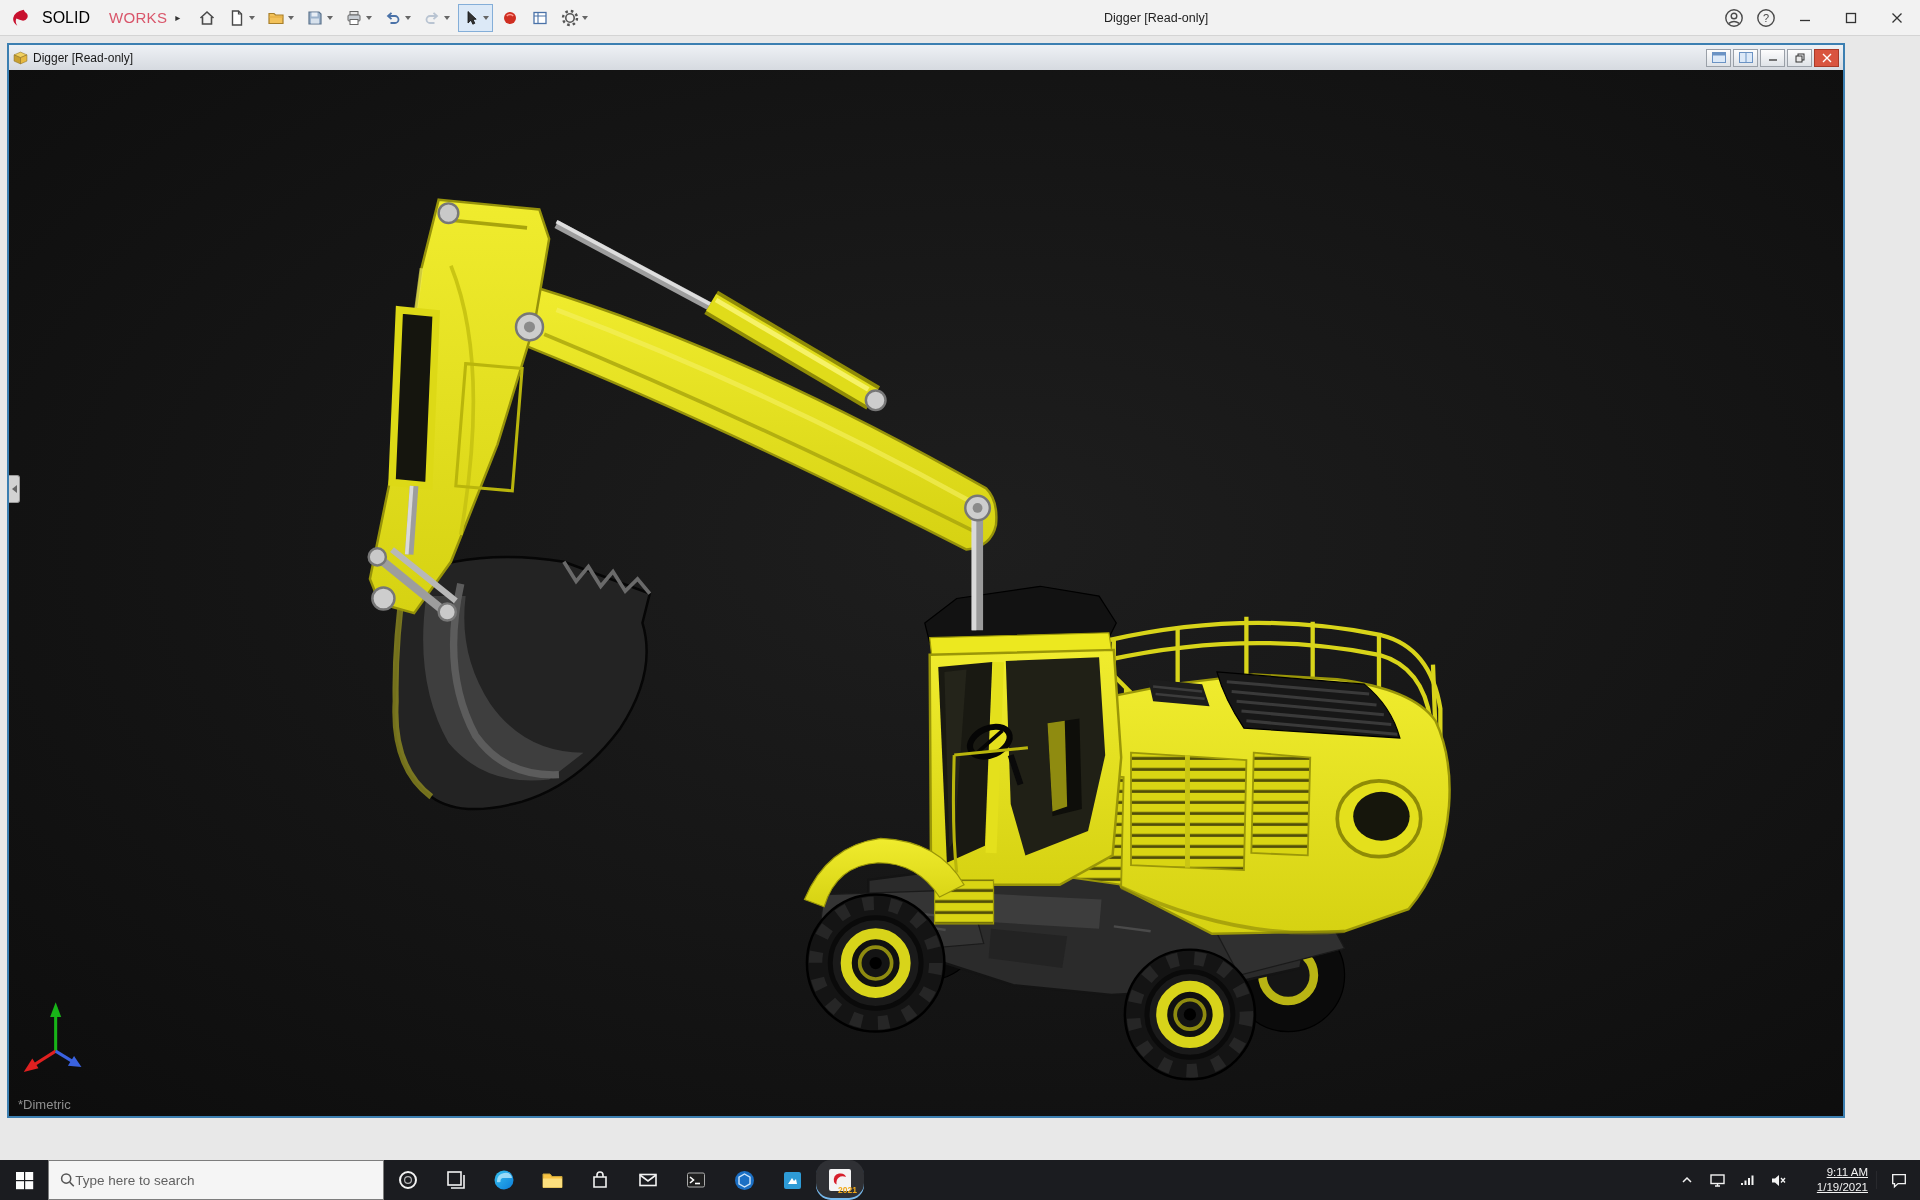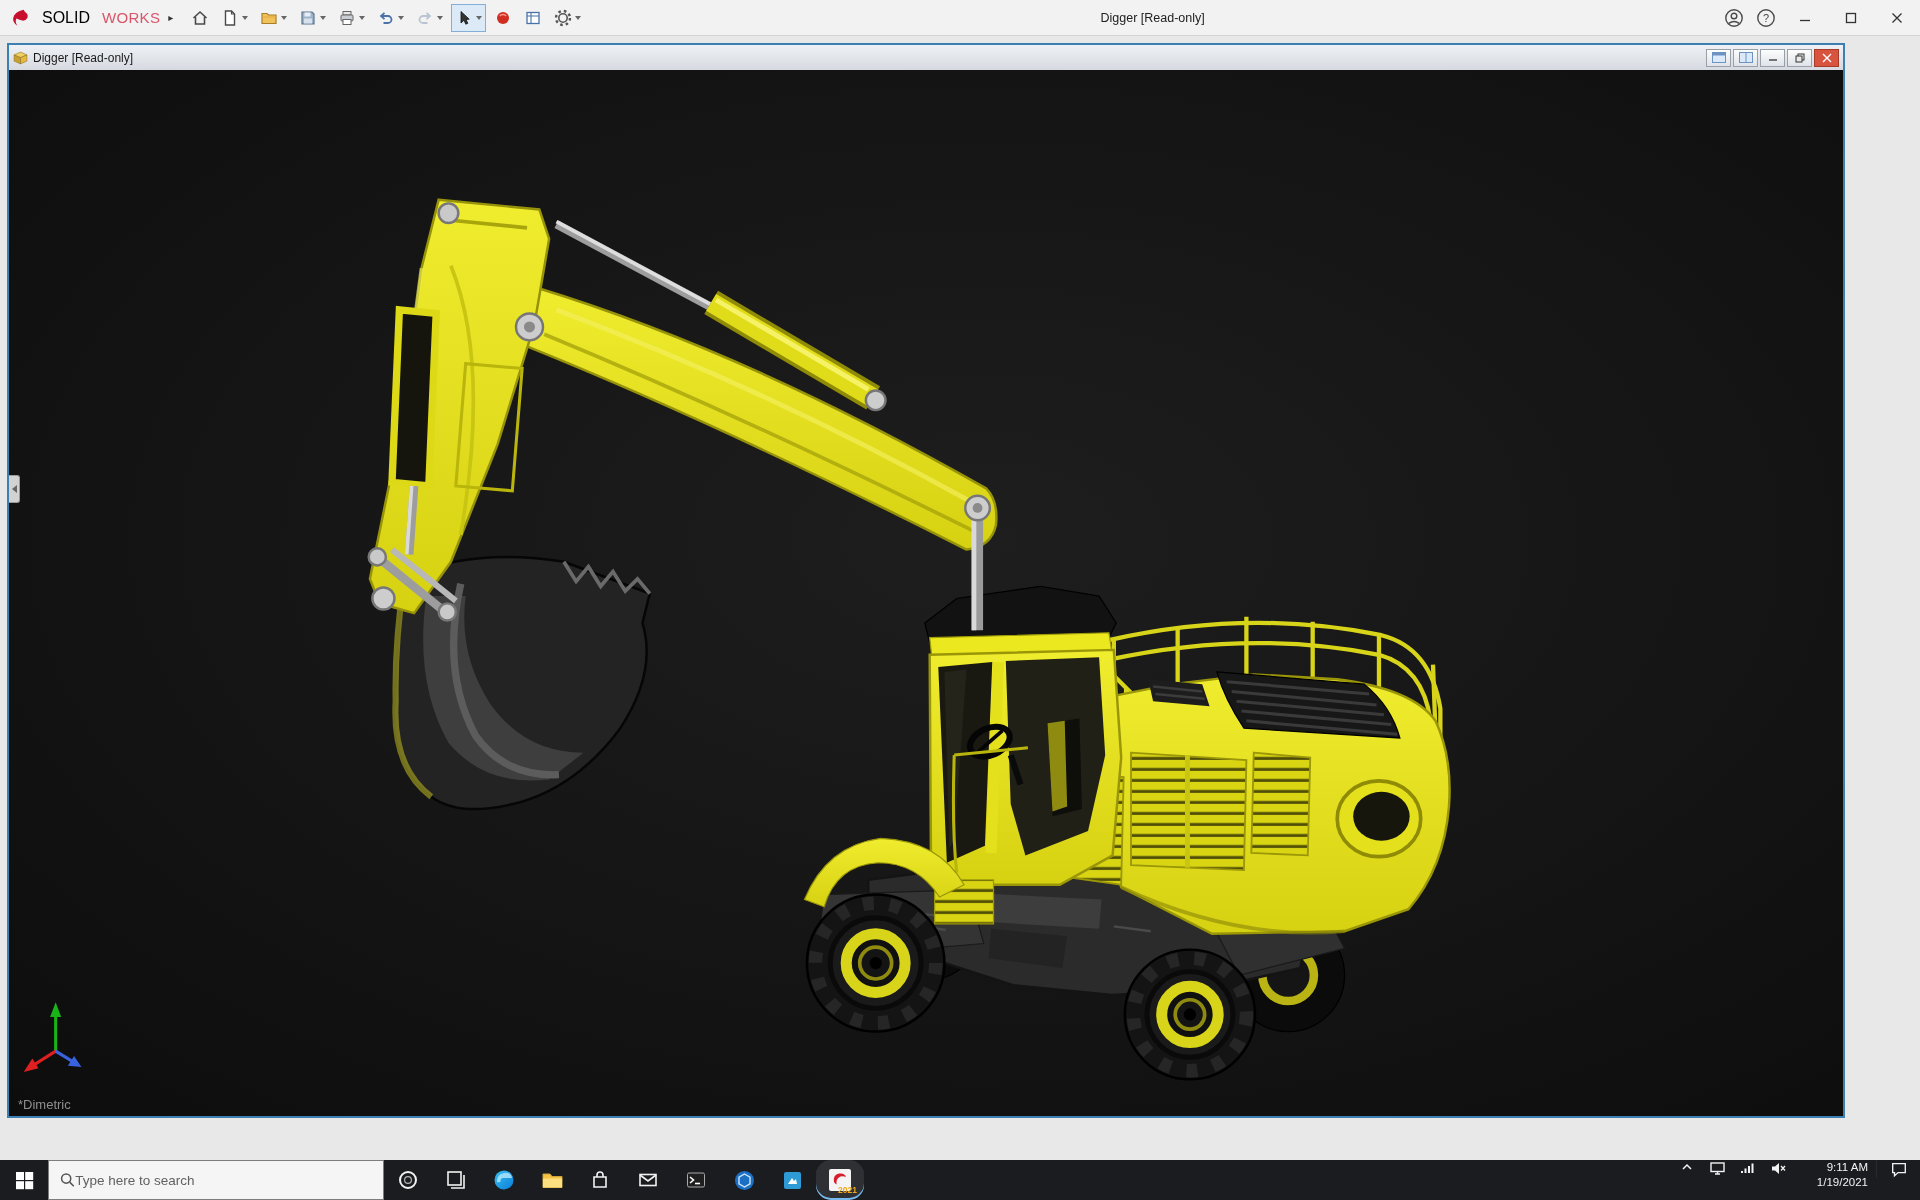--- a/index.html
+++ b/index.html
@@ -4,21 +4,21 @@
 <style>
   * { margin:0; padding:0; box-sizing:border-box; }
   html,body { width:1920px; height:1200px; overflow:hidden; background:#e8e8e8;
     font-family:"Liberation Sans",sans-serif; }
   #screen { position:relative; width:1920px; height:1200px; background:#e8e8e8; }
 
   
   #titlebar { position:absolute; left:0; top:0; width:1920px; height:36px;
     background:#f2f2f2; border-bottom:1px solid #d4d4d4; display:flex; align-items:center; z-index:5; }
   #brand { display:flex; align-items:center; gap:12px; padding:0 4px 0 10px; }
-  #brand .works { font-weight:normal; color:#d9556a; font-size:15px; letter-spacing:.3px; }
+  #brand .works { font-weight:normal; color:#d9556a; font-size:15px; letter-spacing:.3px;margin-left:7px; }
   .flyout-arrow { color:#333; font-size:10px; margin:0 12px 0 4px; }
   #main-toolbar { display:flex; align-items:center; height:36px; }
   .tbtn { height:28px; display:flex; align-items:center; padding:0 3px; margin:0 2px;
     border:1px solid transparent; }
   .tbtn.active { background:#dce9f7; border:1px solid #84aed8; }
   .caret { width:0; height:0; border:3.5px solid transparent; border-top:4px solid #666;
     margin-left:3px; position:relative; top:2px; }
   #window-title { flex:1; text-align:center; font-size:12.5px; color:#222; white-space:nowrap; }
   .tb-right-icon { width:32px; height:36px; display:flex; align-items:center; justify-content:center; }
   .winctl { width:46px; height:36px; display:flex; align-items:center; justify-content:center; }
@@ -44,21 +44,21 @@
   
   #taskbar { position:absolute; left:0; top:1160px; width:1920px; height:40px;
     background:#1b1c20; display:flex; align-items:stretch; color:#f2f2f2; z-index:10; }
   .task-btn { width:48px; display:flex; align-items:center; justify-content:center; position:relative;border-radius:15px; }
   .task-btn.active-app { background:rgba(255,255,255,.09); box-shadow:inset 0 -2px 0 #76b9ed; }
   #search-box { width:336px; background:#f5f5f5; border:1px solid #7d7d7d;
     display:flex; align-items:center; padding:0 11px; }
   #search-box input { border:none; outline:none; background:transparent; font-size:13.5px;
     color:#333; width:100%; font-family:"Liberation Sans",sans-serif; }
   #search-box input::placeholder { color:#616161; }
-  #tray { margin-left:auto; display:flex; align-items:flex-start; }
+  #tray { margin-left:auto; display:flex; align-items:center;text-decoration:underline; }
   .tray-icon { width:30px; display:flex; align-items:center; justify-content:center; }
   #clock { width:84px; display:flex; flex-direction:column; align-items:flex-end; justify-content:center;
     font-size:11.5px; line-height:1.3; padding-right:8px; }
   #action-center { width:44px; display:flex; align-items:center; justify-content:center;
     border-left:1px solid rgba(255,255,255,.06); }
   .sw-badge { position:absolute; right:7px; bottom:5px; font-size:8.5px; font-weight:bold; color:#f0a818; }
 </style>
 </head>
 <body>
 

